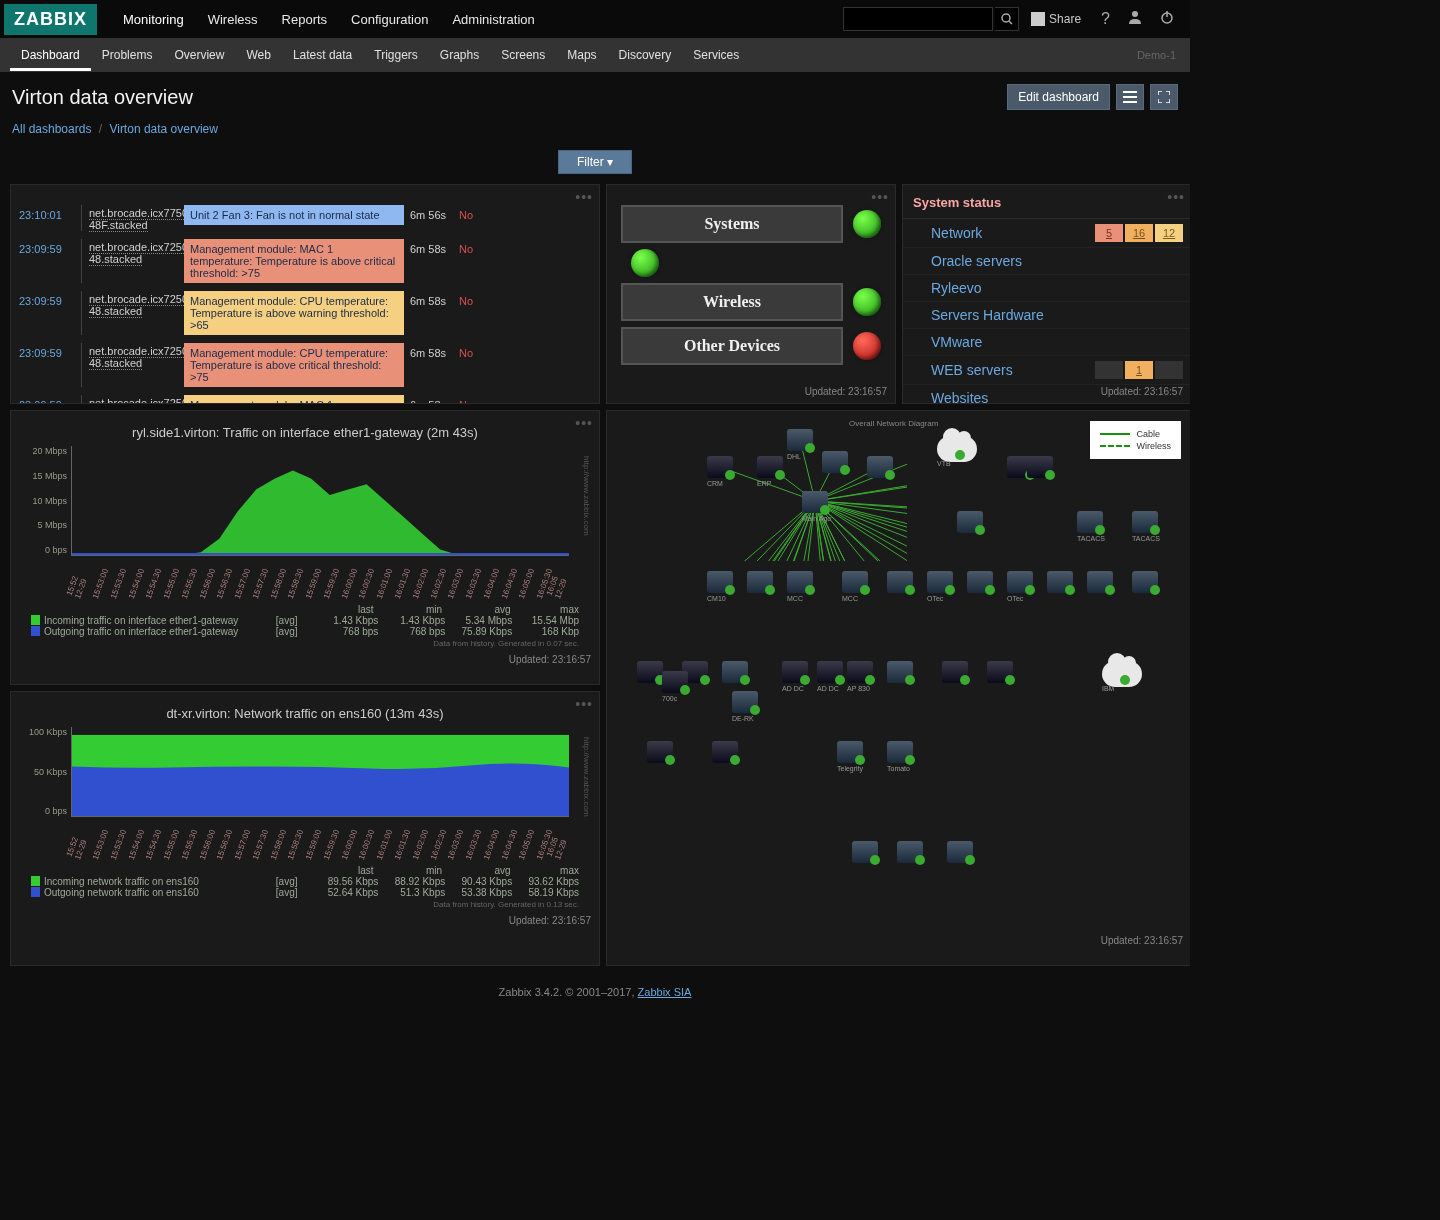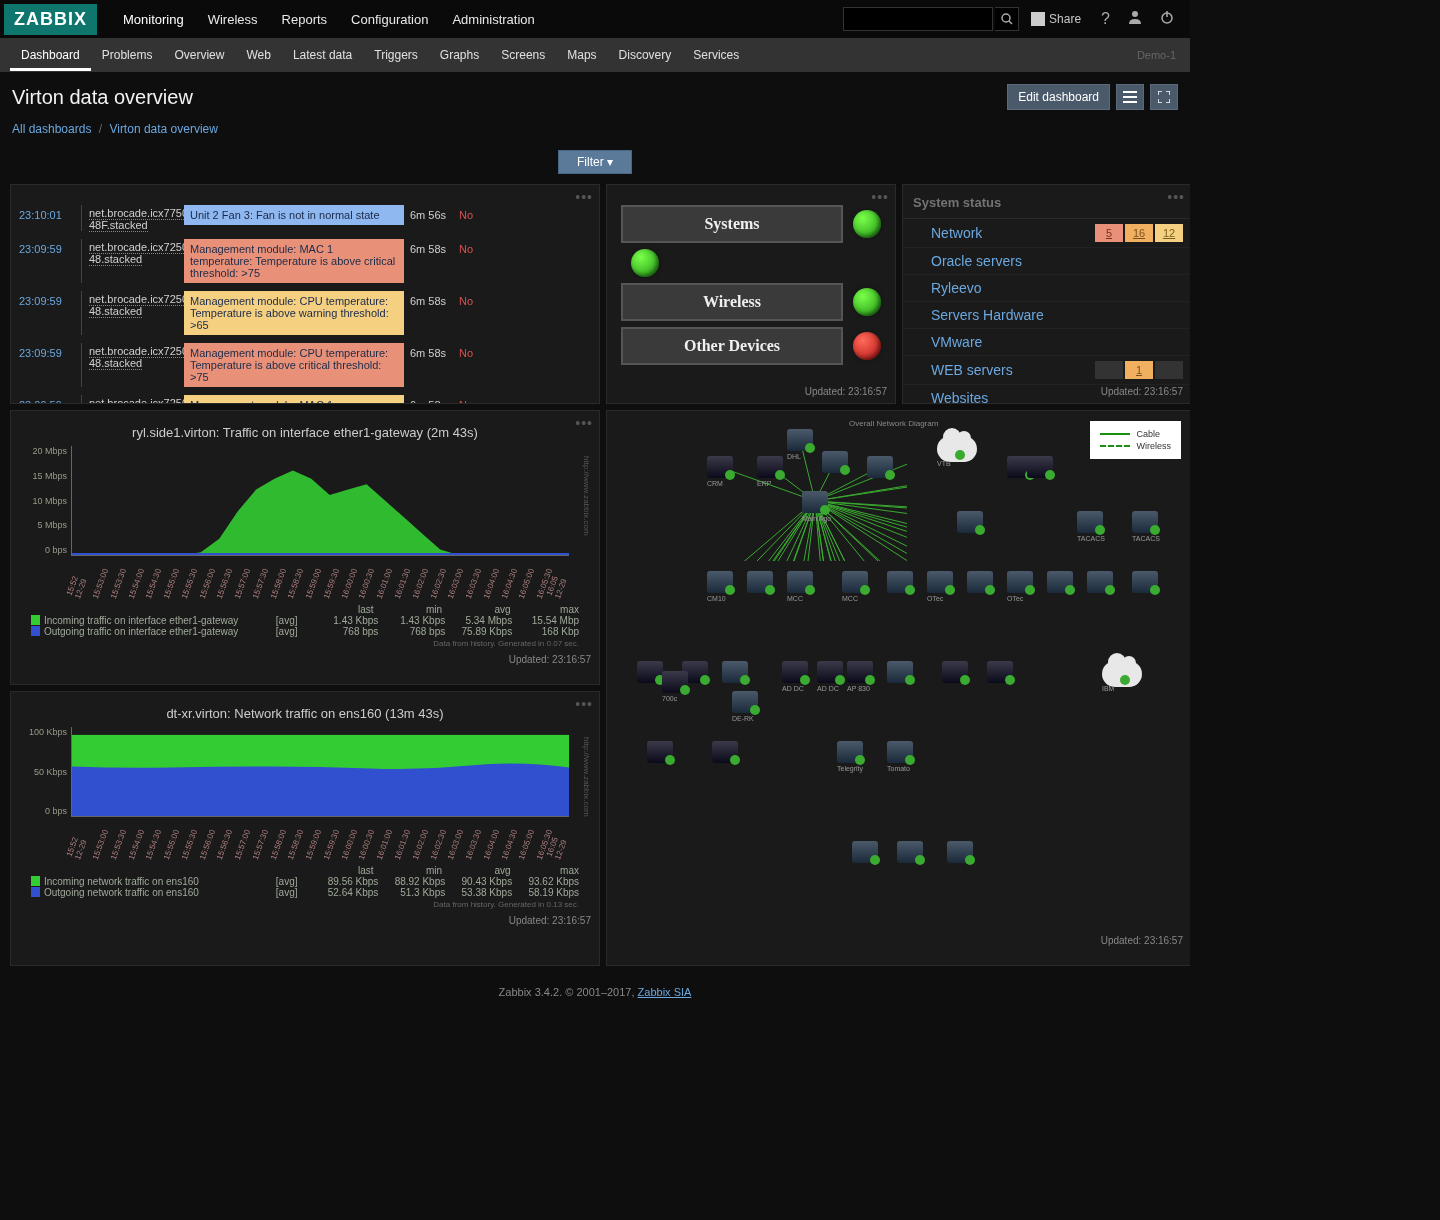--- a/index.html
+++ b/index.html
@@ -64,21 +64,21 @@
 
 
 .status-list { padding:20px 14px; }
 .status-row { display:flex; align-items:center; margin-bottom:6px; }
 .status-box { flex:1; background:#3a3a3a; border:2px solid #555; text-align:center; padding:8px 0; font-size:16px; color:#f0f0f0; font-weight:600; font-family:Georgia,serif; }
 .light { width:28px; height:28px; border-radius:50%; margin-left:10px; box-shadow:inset -2px -2px 4px rgba(0,0,0,.5), 0 0 4px rgba(0,0,0,.3); }
 .green { background:radial-gradient(circle at 35% 30%, #7aff4a, #1a9010); }
 .red { background:radial-gradient(circle at 35% 30%, #ff6a5a, #b01010); }
 
 
-.sys-title { color:#737373; font-size:13px; font-weight:bold; padding:10px 10px 8px 10px; border-bottom:1px solid #2a2a2a; }
+.sys-title { color:#fca5a5; font-size:13px; font-weight:bold; padding:10px 10px 8px 10px; border-bottom:1px solid #2a2a2a; }
 .sys-row { display:flex; align-items:center; padding:5px 8px; border-bottom:1px solid #222; }
 .sys-name { flex:1; color:#6ba8e0; font-size:14px;padding-left:20px; }
 .badge { min-width:28px; text-align:center; padding:3px 6px; font-size:11px; margin-left:2px; background:#333; color:#333; }
 .b-high { background:#e99178; color:#7a3020; text-decoration:underline; }
 .b-avg { background:#f0b060; color:#7a5020; text-decoration:underline; }
 .b-warn { background:#f5d080; color:#7a6020; text-decoration:underline; }
 
 
 .chart-widget { height:275px; }
 .chart-title { text-align:center; color:#ccc; font-size:13px; padding:14px 0 6px 0; }

